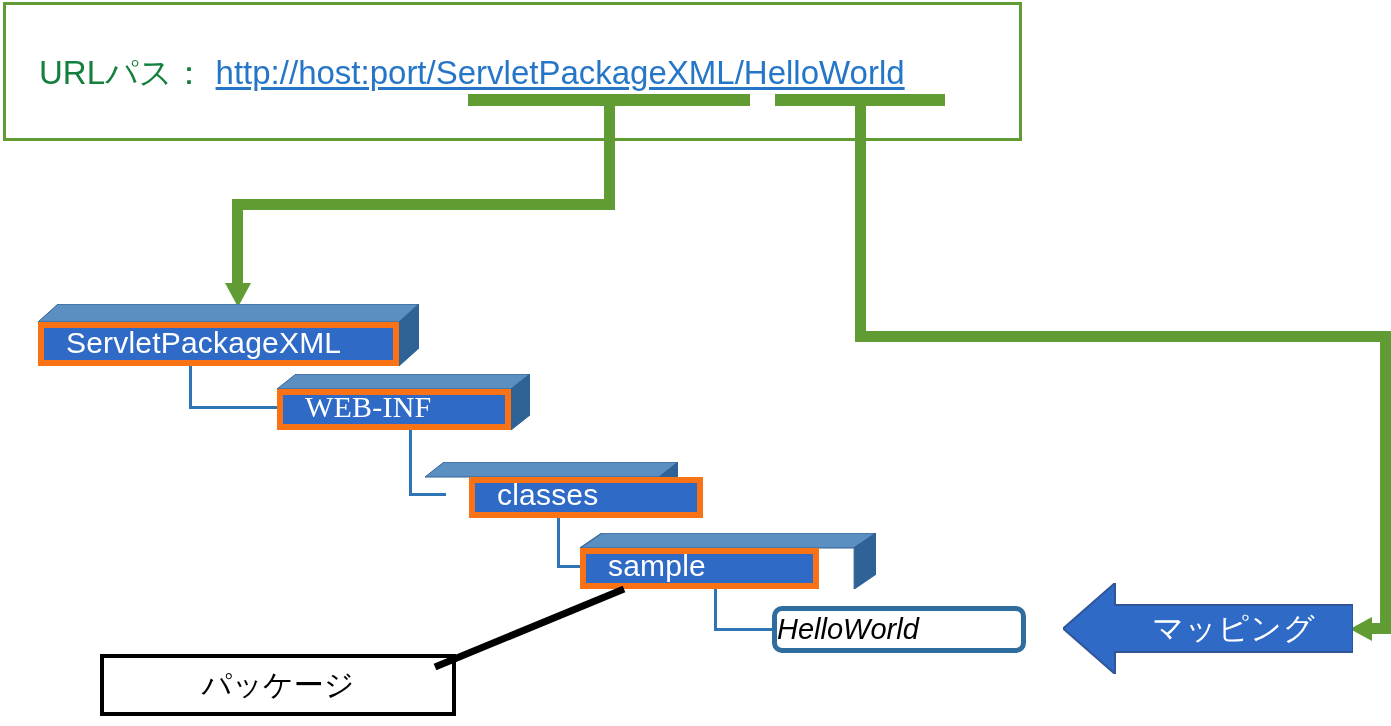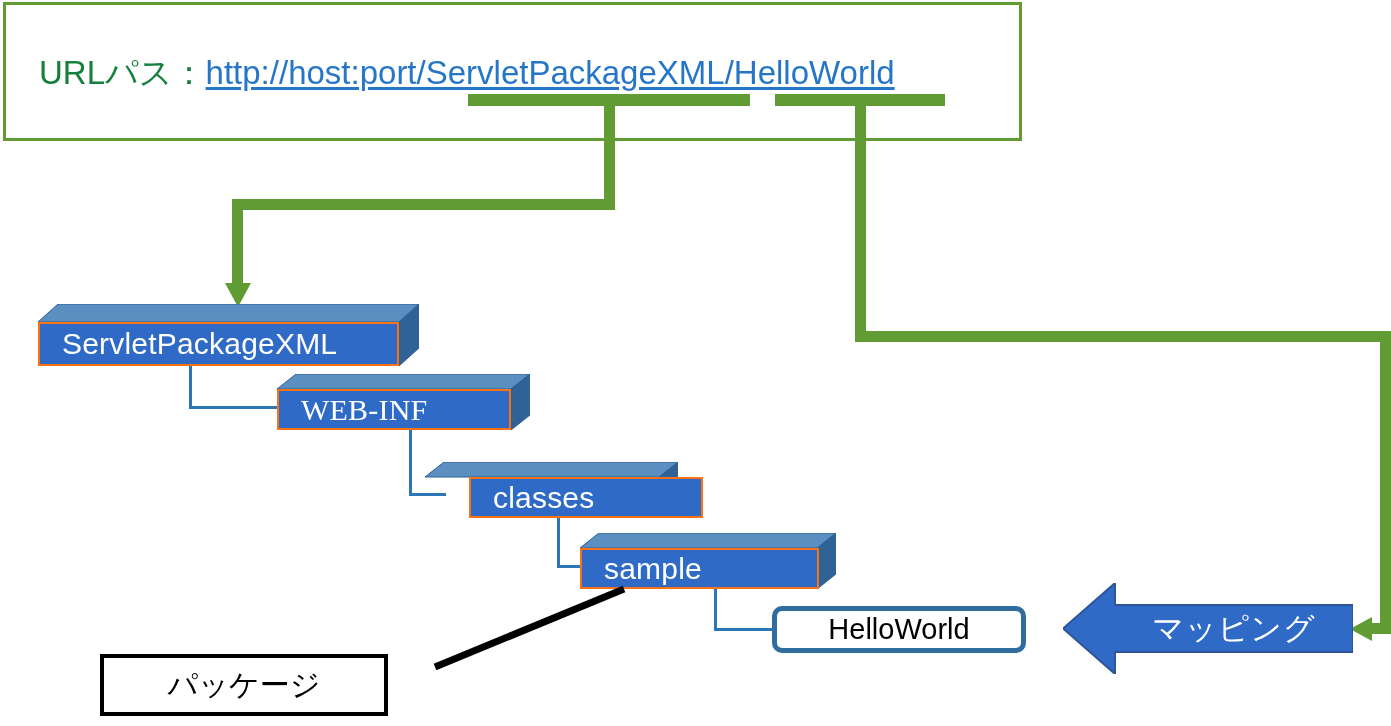--- a/index.html
+++ b/index.html
@@ -39,20 +39,21 @@
     line-height: 40px;
     color: #000000;
   }
   .url-label {
     color: #15803d;
   }
   .url-link {
     color: #2576c7;
     text-decoration: underline;
     text-underline-offset: 3px;
+    margin-left: 10px;
   }
 
   
   .g {
     position: absolute;
     background: #619b33;
   }
   
   .b {
     position: absolute;
@@ -73,54 +74,55 @@
   .folder .top {
     position: absolute;
     left: 0;
     top: 0;
     width: 100%;
     height: 100%;
   }
   .folder .face {
     position: absolute;
     background: #2e6ac6;
-    border: 2px solid #f97316;
-    box-sizing: border-box;
-    display: flex;
-    align-items: center;
+    border: 6px solid #f97316;
+    box-sizing: border-box;
+    display: flex;
+    align-items: flex-end;
     color: #ffffff;
     font-size: 30px;
     padding-left: 22px;
     letter-spacing: 0.2px;
   }
 
   
   .hello-box {
     position: absolute;
     left: 772px;
     top: 606px;
     width: 254px;
     height: 47px;
     background: #ffffff;
     border: 5px solid #2e6d9e;
     border-radius: 10px;
     box-sizing: border-box;
     display: flex;
     align-items: center;
-    justify-content: center;
+    justify-content: flex-start;
     font-size: 29px;
     color: #000000;
+    font-style: italic;
   }
 
   
   .package-box {
     position: absolute;
     left: 100px;
     top: 654px;
-    width: 288px;
+    width: 356px;
     height: 62px;
     background: #ffffff;
     border: 4px solid #000000;
     box-sizing: border-box;
     display: flex;
     align-items: center;
     justify-content: center;
     font-size: 30px;
     color: #000000;
   }
@@ -220,21 +222,21 @@
   <div class="folder" style="left:425px; top:462px; width:253px; height:56px;">
     <svg class="top" viewBox="0 0 253 56" preserveAspectRatio="none">
       <polygon points="0,15 19,0 253,0 234,15" fill="#5b8fc2" stroke="#2f6296" stroke-width="1"></polygon>
       <polygon points="234,15 253,0 253,41 234,56" fill="#2f6296" stroke="#2f6296" stroke-width="1"></polygon>
     </svg>
     <div class="face" style="left:0; top:15px; width:234px; height:41px;margin-left:44px;">
       <span>classes</span>
     </div>
   </div>
 
-  <div class="folder" style="left:580px; top:533px; width:256px; height:56px;">
+  <div class="folder" style="left:580px; top:533px; width:296px; height:56px;">
     <svg class="top" viewBox="0 0 258 56" preserveAspectRatio="none">
       <polygon points="0,15 19,0 258,0 239,15" fill="#5b8fc2" stroke="#2f6296" stroke-width="1"></polygon>
       <polygon points="239,15 258,0 258,41 239,56" fill="#2f6296" stroke="#2f6296" stroke-width="1"></polygon>
     </svg>
     <div class="face" style="left:0; top:15px; width:239px; height:41px;">
       <span>sample</span>
     </div>
   </div>
 
   <div class="hello-box">

